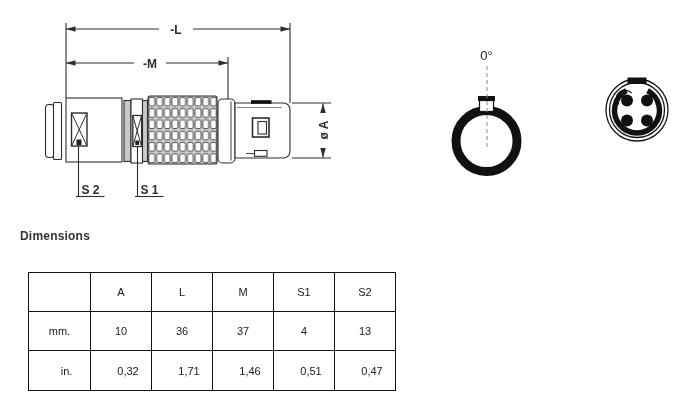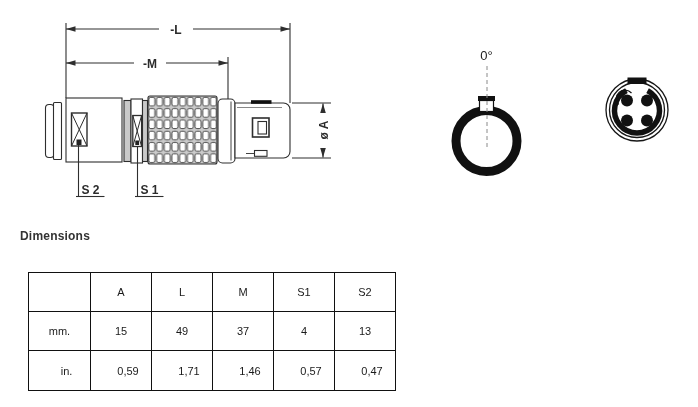--- a/index.html
+++ b/index.html
@@ -147,30 +147,30 @@
       <tr class="hdr">
         <td></td>
         <td>A</td>
         <td>L</td>
         <td>M</td>
         <td>S1</td>
         <td>S2</td>
       </tr>
       <tr class="r1">
         <td>mm.</td>
-        <td>15</td>
-        <td>49</td>
+        <td>10</td>
+        <td>36</td>
         <td>37</td>
         <td>4</td>
         <td>13</td>
       </tr>
       <tr class="r2">
         <td>in.</td>
-        <td>0,59</td>
+        <td>0,32</td>
         <td>1,71</td>
         <td>1,46</td>
-        <td>0,57</td>
+        <td>0,51</td>
         <td>0,47</td>
       </tr>
     </tbody>
   </table>
 
 </div>
 
 </body></html>

